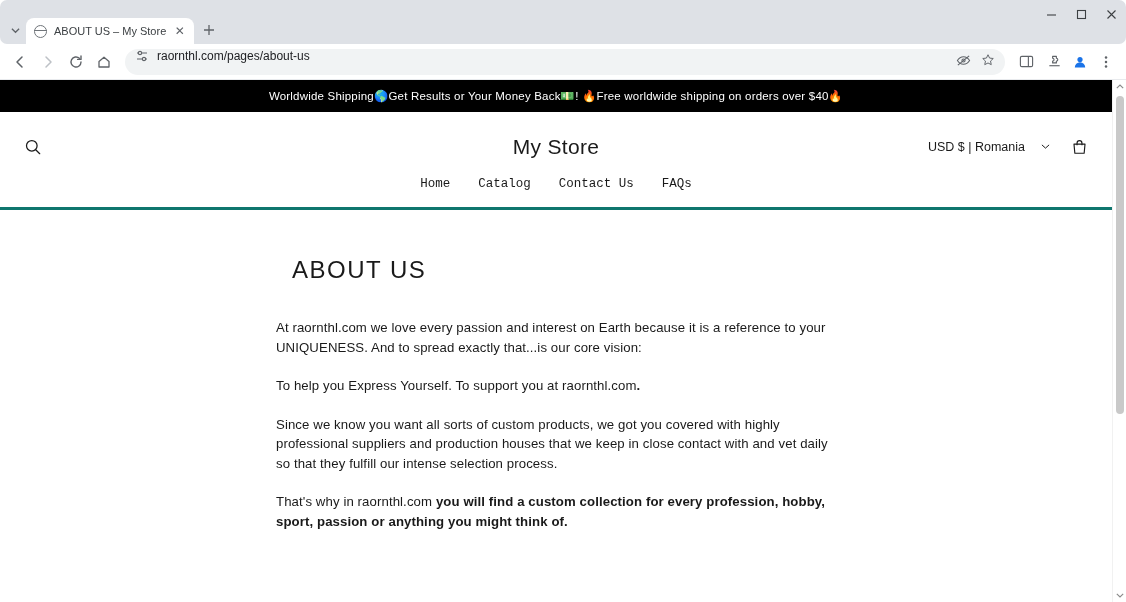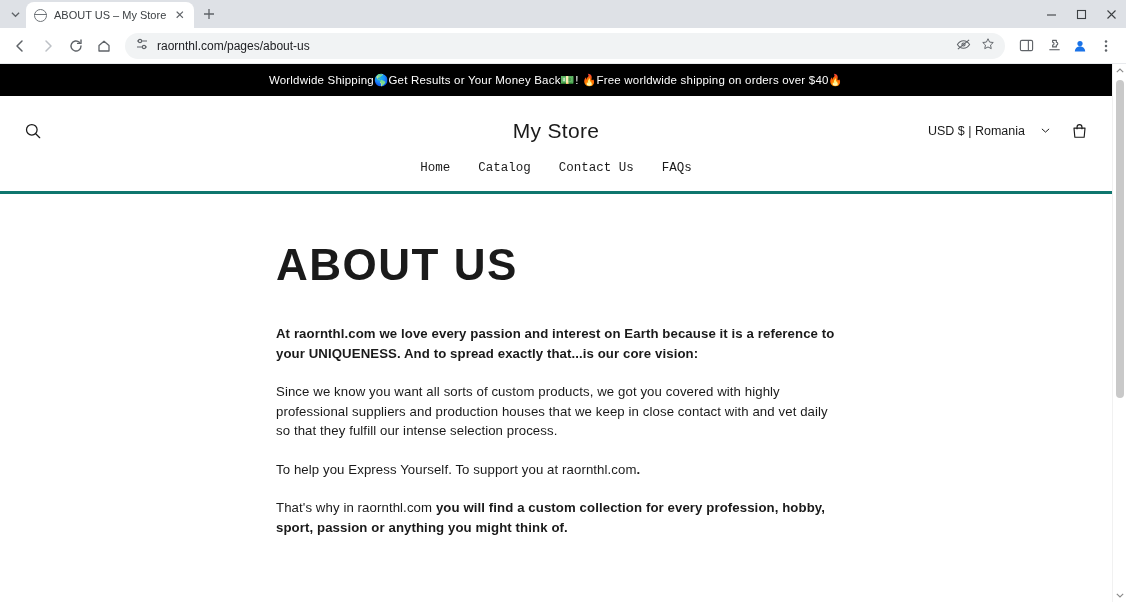--- a/index.html
+++ b/index.html
@@ -13,26 +13,27 @@
 
   
   .browser {
     width: 1126px;
     height: 602px;
     display: flex;
     flex-direction: column;
     background: #ffffff;
   }
   .tabstrip {
-    height: 28px;
+    height: 44px;
     background: #dee1e6;
     display: flex;
     align-items: flex-end;
     padding-left: 4px;
     position: relative;
+    border-radius: 7px;
   }
   .tab-chevron {
     width: 22px;
     height: 22px;
     display: flex;
     align-items: center;
     justify-content: center;
     margin-bottom: 3px;
     color: #5f6368;
     font-size: 9px;
@@ -115,21 +116,20 @@
     color: #5f6368;
     border-radius: 50%;
     flex: none;
   }
   .omnibox {
     flex: 1;
     height: 26px;
     background: #f1f3f4;
     border-radius: 13px;
     display: flex;
-    align-items: center;
     padding: 0 10px;
     gap: 8px;
     margin: 0 6px;
     font-size: 12px;
     color: #202124;
   }
   .omni-url { flex: 1; white-space: nowrap; overflow: hidden; text-overflow: ellipsis; }
   .omni-right { display: flex; align-items: center; gap: 10px; color: #5f6368; }
   .tb-right { display: flex; align-items: center; gap: 2px; }
   .avatar-btn {
@@ -218,25 +218,25 @@
 
   .content {
     padding: 0 22px;
   }
   .inner {
     max-width: 560px;
     margin: 0 auto;
     padding-left: 0;
   }
   h1.page-title {
-    font-size: 44px;
-    font-weight: 700;
+    font-size: 24px;
+    font-weight: 400;
     letter-spacing: 1.5px;
     color: #1a1a1a;
-    margin: 46px 0 0 0;
+    margin: 46px 0 0 16px;
     font-family: "Liberation Sans", sans-serif;
   }
   .body-copy { margin-top: 34px; }
   .body-copy p {
     font-size: 13.2px;
     line-height: 1.48;
     color: #1a1a1a;
     margin-bottom: 19px;
     letter-spacing: .1px;
   }
@@ -418,23 +418,23 @@
         <a href="#">Home</a>
         <a href="#">Catalog</a>
         <a href="#">Contact Us</a>
         <a href="#">FAQs</a>
       </div>
 
       <div class="content">
         <div class="inner">
           <h1 class="page-title">ABOUT US</h1>
           <div class="body-copy">
-            <p class="strong" style="font-weight: 700;">At raornthl.com we love every passion and interest on Earth because it is a reference to your UNIQUENESS. And to spread exactly that...is our core vision:</p>
+            <p class="strong" style="font-weight: 400;">At raornthl.com we love every passion and interest on Earth because it is a reference to your UNIQUENESS. And to spread exactly that...is our core vision:</p>
+            <p>To help you Express Yourself. To support you at raornthl.com<b>.</b></p>
             <p>Since we know you want all sorts of custom products, we got you covered with highly professional suppliers and production houses that we keep in close contact with and vet daily so that they fulfill our intense selection process.</p>
-            <p>To help you Express Yourself. To support you at raornthl.com<b>.</b></p>
             <p>That's why in raornthl.com <b>you will find a custom collection for every profession, hobby, sport, passion or anything you might think of.</b></p>
 
           </div>
         </div>
       </div>
     </div>
 
     <div class="scrollbar">
       <div class="sb-arrow">
         <svg width="8" height="8" viewBox="0 0 10 10">

